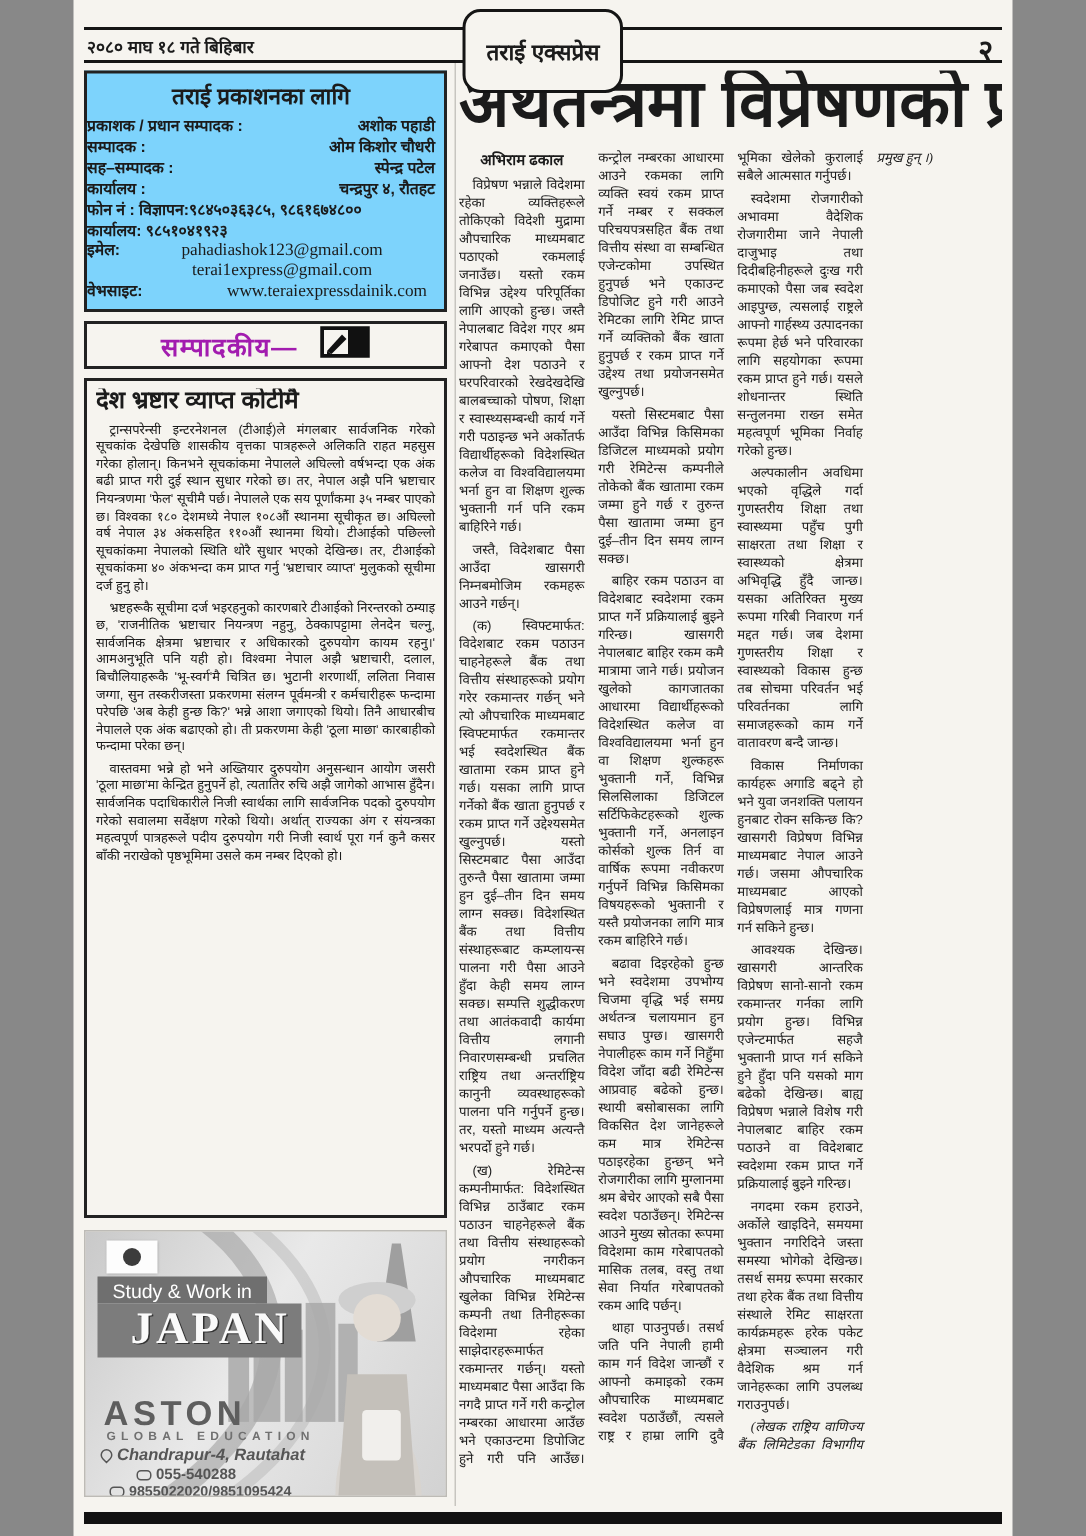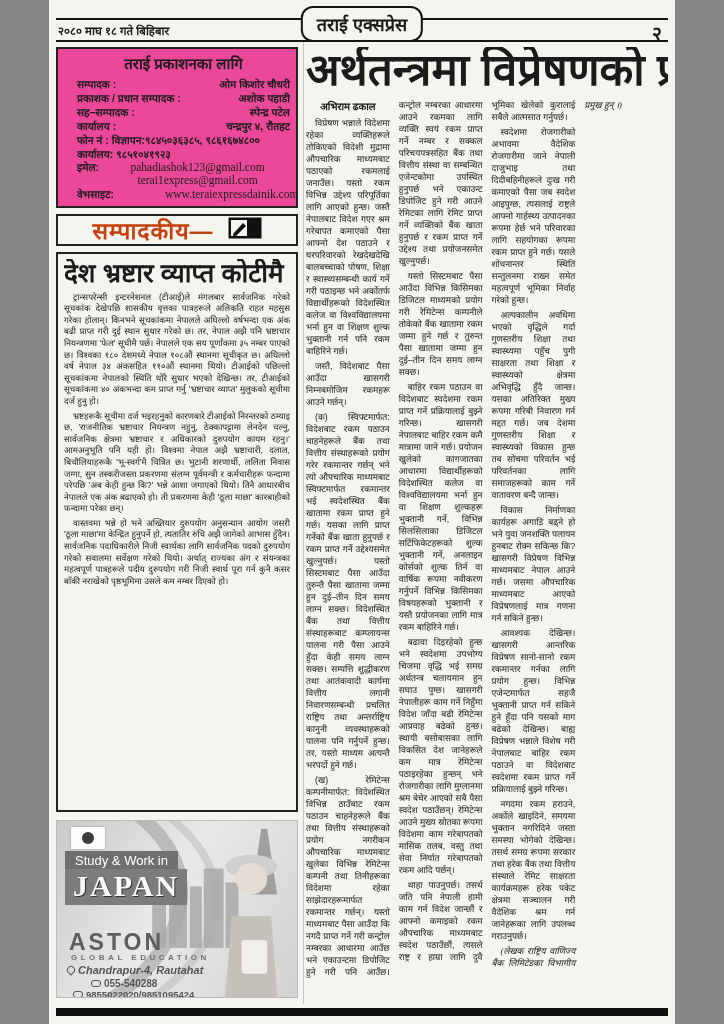--- a/index.html
+++ b/index.html
@@ -9,52 +9,52 @@
     position:relative; width:626px; height:1024px; margin:0 auto;
     background:#f6f4ef; color:#1b1b1b; overflow:hidden; padding:10px 7px 0 7px;
   }
   
   .hdr{ position:relative; height:24px; border-top:2px solid #151515; border-bottom:2px solid #151515; margin-top:8px; }
   .hdr-date{ position:absolute; left:2px; top:3px; font-size:11.5px; font-weight:bold; }
   .hdr-page{ position:absolute; right:6px; top:0px; font-size:19px; font-weight:bold; }
   .masthead{
     position:absolute; left:50%; top:-14px; transform:translateX(-50%);
     background:#f6f4ef; border:2px solid #151515; border-radius:12px;
-    padding:4px 14px; font-size:18px; font-weight:bold; white-space:nowrap;
+    padding:16px 14px; font-size:15px; font-weight:bold; white-space:nowrap;
   }
   
   .cols{ display:flex; gap:8px; margin-top:5px; height:962px; }
   .aside{ width:242px; flex:none; display:flex; flex-direction:column; }
   .main{ flex:1; min-width:0; display:flex; flex-direction:column; }
   
-  .pubbox{ border:2px solid #222; background:#ec4899; padding:4px 6px 5px 19px; }
+  .pubbox{ border:2px solid #222; background:#7dd3fc; padding:4px 6px 5px 0; }
   .pubbox .title{ text-align:center; font-size:15px; font-weight:bold; margin-bottom:4px; }
   .pub-row{ display:flex; justify-content:space-between; font-size:10.5px; font-weight:bold; line-height:14px; }
   .pub-line{ font-size:10.5px; font-weight:bold; line-height:14px; }
   .pub-email{ display:flex; font-size:10.5px; line-height:13px; }
   .pub-email .lbl{ font-weight:bold; margin-right:6px; }
   .pub-email .vals{ flex:1; text-align:center; font-family:"Liberation Serif","DejaVu Serif",serif; font-size:11.5px; }
   .pub-web{ display:flex; font-size:10.5px; line-height:14px;gap:45px; }
   .pub-web .lbl{ font-weight:bold; margin-right:6px; }
   .pub-web .val{ flex:1; text-align:center; font-family:"Liberation Serif","DejaVu Serif",serif; font-size:11.5px; }
   
   .edhdr{ border:2px solid #222; margin-top:6px; height:32px; display:flex; align-items:center; justify-content:center; gap:14px; padding:0 8px; }
-  .edhdr .lab{ font-size:23px; font-weight:bold; color:#c2410c; letter-spacing:1px; }
+  .edhdr .lab{ font-size:17px; font-weight:bold; color:#a21caf; letter-spacing:1px; }
   .edbox{ border:2px solid #222; margin-top:6px; padding:5px 6px; height:560px; overflow:hidden; }
-  .edbox h2{ font-size:26px; font-weight:bold; line-height:1.1; margin-bottom:4px; white-space:nowrap; overflow:hidden; }
+  .edbox h2{ font-size:16px; font-weight:bold; line-height:1.1; margin-bottom:4px; white-space:nowrap; overflow:hidden; }
   .edbox p{ font-size:8.6px; line-height:11.6px; text-align:justify; margin-bottom:3px; text-indent:9px; }
   
   .ad{ position:relative; margin-top:8px; height:178px; overflow:hidden; border:1px solid #bdbbb6;
        background:linear-gradient(120deg,#c9c9c9 0%,#e9e9e9 45%,#d2d2d2 100%); }
   .ad svg{ position:absolute; inset:0; }
   .ad .flag{ position:absolute; left:14px; top:6px; width:34px; height:22px; background:#fdfdfd; box-shadow:0 0 2px #0004; }
   .ad .flag::after{ content:""; position:absolute; left:11px; top:5px; width:12px; height:12px; border-radius:50%; background:#3c3c3c; }
   .ad .tag{ position:absolute; left:8px; top:30px; background:#6f6f6f; color:#fff; font-size:13px; padding:2px 10px 1px 10px; }
   .ad .country{ position:absolute; left:8px; top:48px; background:#7c7c7c; color:#fafafa; font-family:"Liberation Serif","DejaVu Serif",serif;
-                font-weight:bold; font-size:30px; letter-spacing:2px; padding:0 8px 2px 8px; text-shadow:1px 1px 0 #333; }
+                font-weight:bold; font-size:30px; letter-spacing:2px; padding:0 8px 2px 22px; text-shadow:1px 1px 0 #333; }
   .ad .brand{ position:absolute; left:12px; top:108px; font-size:23px; font-weight:bold; color:#5e5e5e; letter-spacing:3px; }
   .ad .brand-sub{ position:absolute; left:14px; top:132px; font-size:8px; font-weight:bold; color:#707070; letter-spacing:3.5px; }
   .ad .c1{ position:absolute; left:10px; top:143px; font-size:11px; font-style:italic; font-weight:bold; color:#555; display:flex; align-items:center; gap:3px;}
   .ad .c2{ position:absolute; left:34px; top:157px; font-size:10px; font-weight:bold; color:#555; display:flex; align-items:center; gap:3px;}
   .ad .c3{ position:absolute; left:16px; top:168px; font-size:9.5px; font-weight:bold; color:#555; display:flex; align-items:center; gap:3px;}
   .icon-dot{ display:inline-block; width:8px; height:8px; border:1.5px solid #555; border-radius:50% 50% 50% 0; transform:rotate(-45deg); }
   .icon-ph{ display:inline-block; width:10px; height:7px; border:1.5px solid #555; border-radius:3px; }
   
   .headline{ font-size:44px; font-weight:bold; text-align:center; line-height:1.05; white-space:nowrap; overflow:hidden; margin:0 0 6px 0; }
   .art{ height:880px; overflow:hidden; column-count:4; column-gap:9px; column-fill:auto; }
@@ -78,26 +78,26 @@
 
   <div class="vrule"></div>
 
   <div class="cols">
 
     <div class="aside">
 
       <div class="pubbox">
         <div class="title">तराई प्रकाशनका लागि</div>
         <div class="pub-row">
+          <span>प्रकाशक / प्रधान सम्पादक :</span>
+          <span>अशोक पहाडी</span>
+        </div>
+        <div class="pub-row">
           <span>सम्पादक :</span>
           <span>ओम किशोर चौधरी</span>
-        </div>
-        <div class="pub-row">
-          <span>प्रकाशक / प्रधान सम्पादक :</span>
-          <span>अशोक पहाडी</span>
         </div>
         <div class="pub-row">
           <span>सह–सम्पादक :</span>
           <span>स्पेन्द्र पटेल</span>
         </div>
         <div class="pub-row">
           <span>कार्यालय :</span>
           <span>चन्द्रपुर ४, रौतहट</span>
         </div>
         <div class="pub-line">फोन नं : विज्ञापन:९८४५०३६३८५, ९८६१६७४८००</div>

